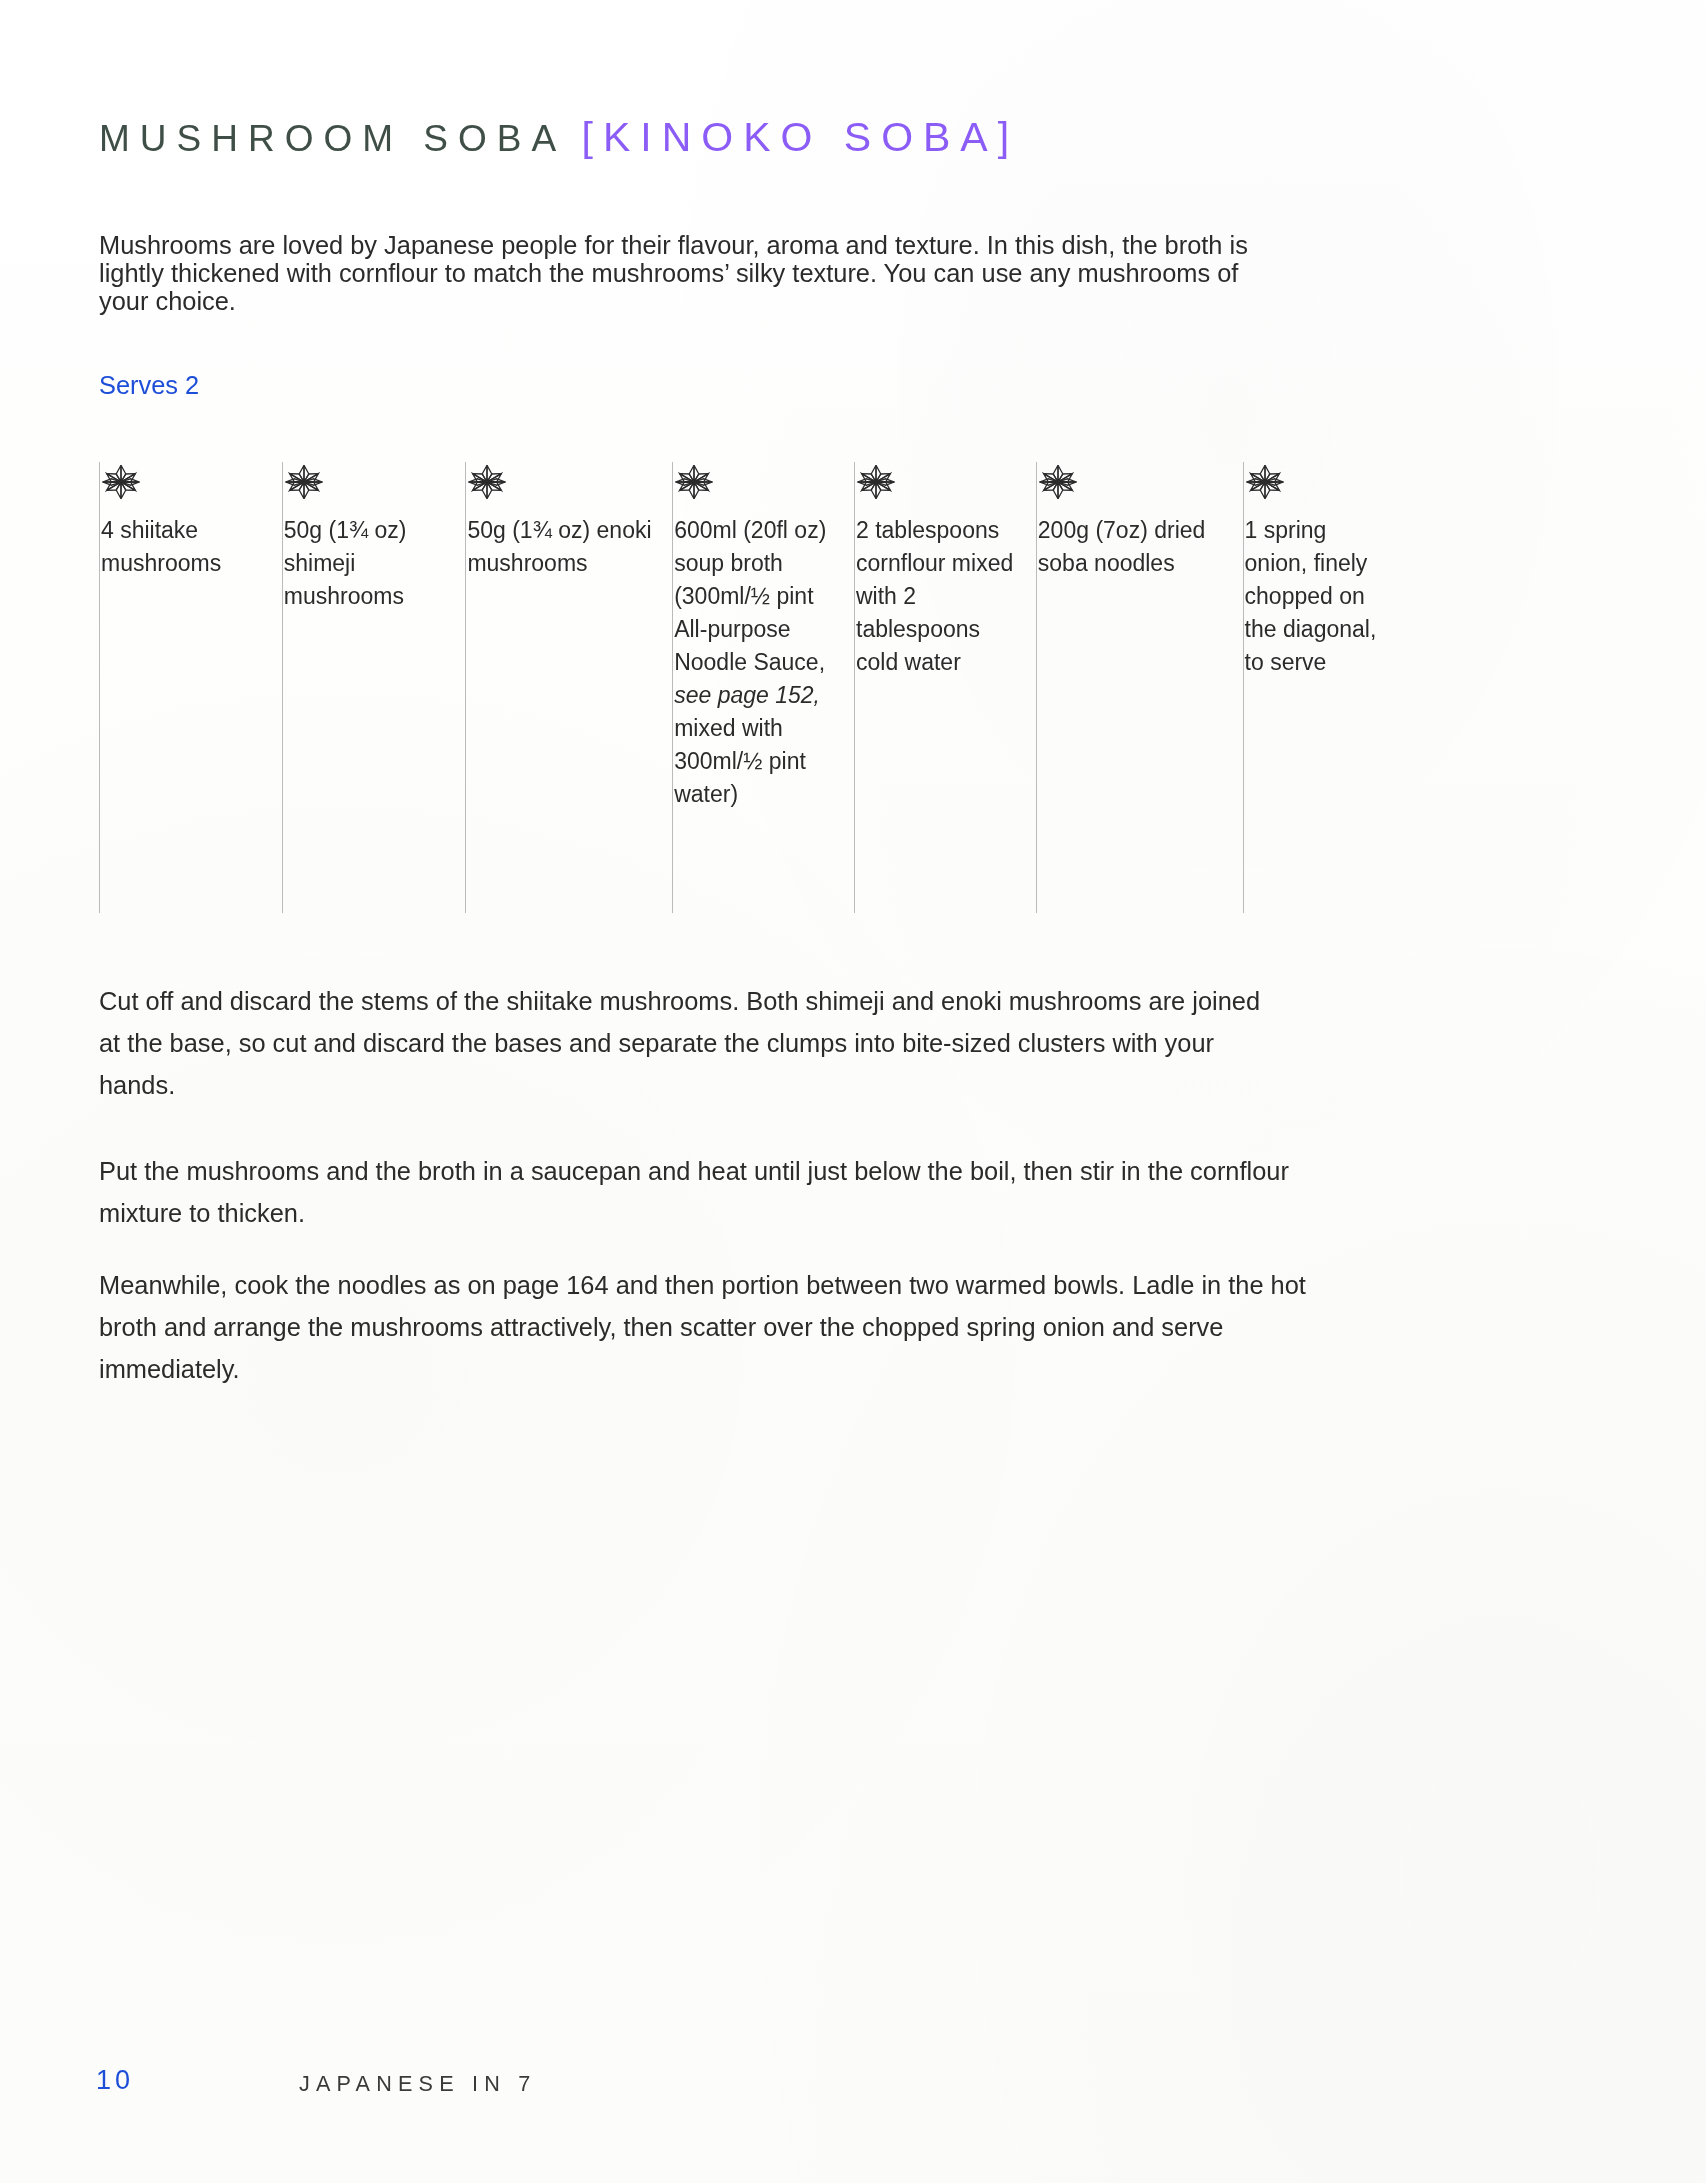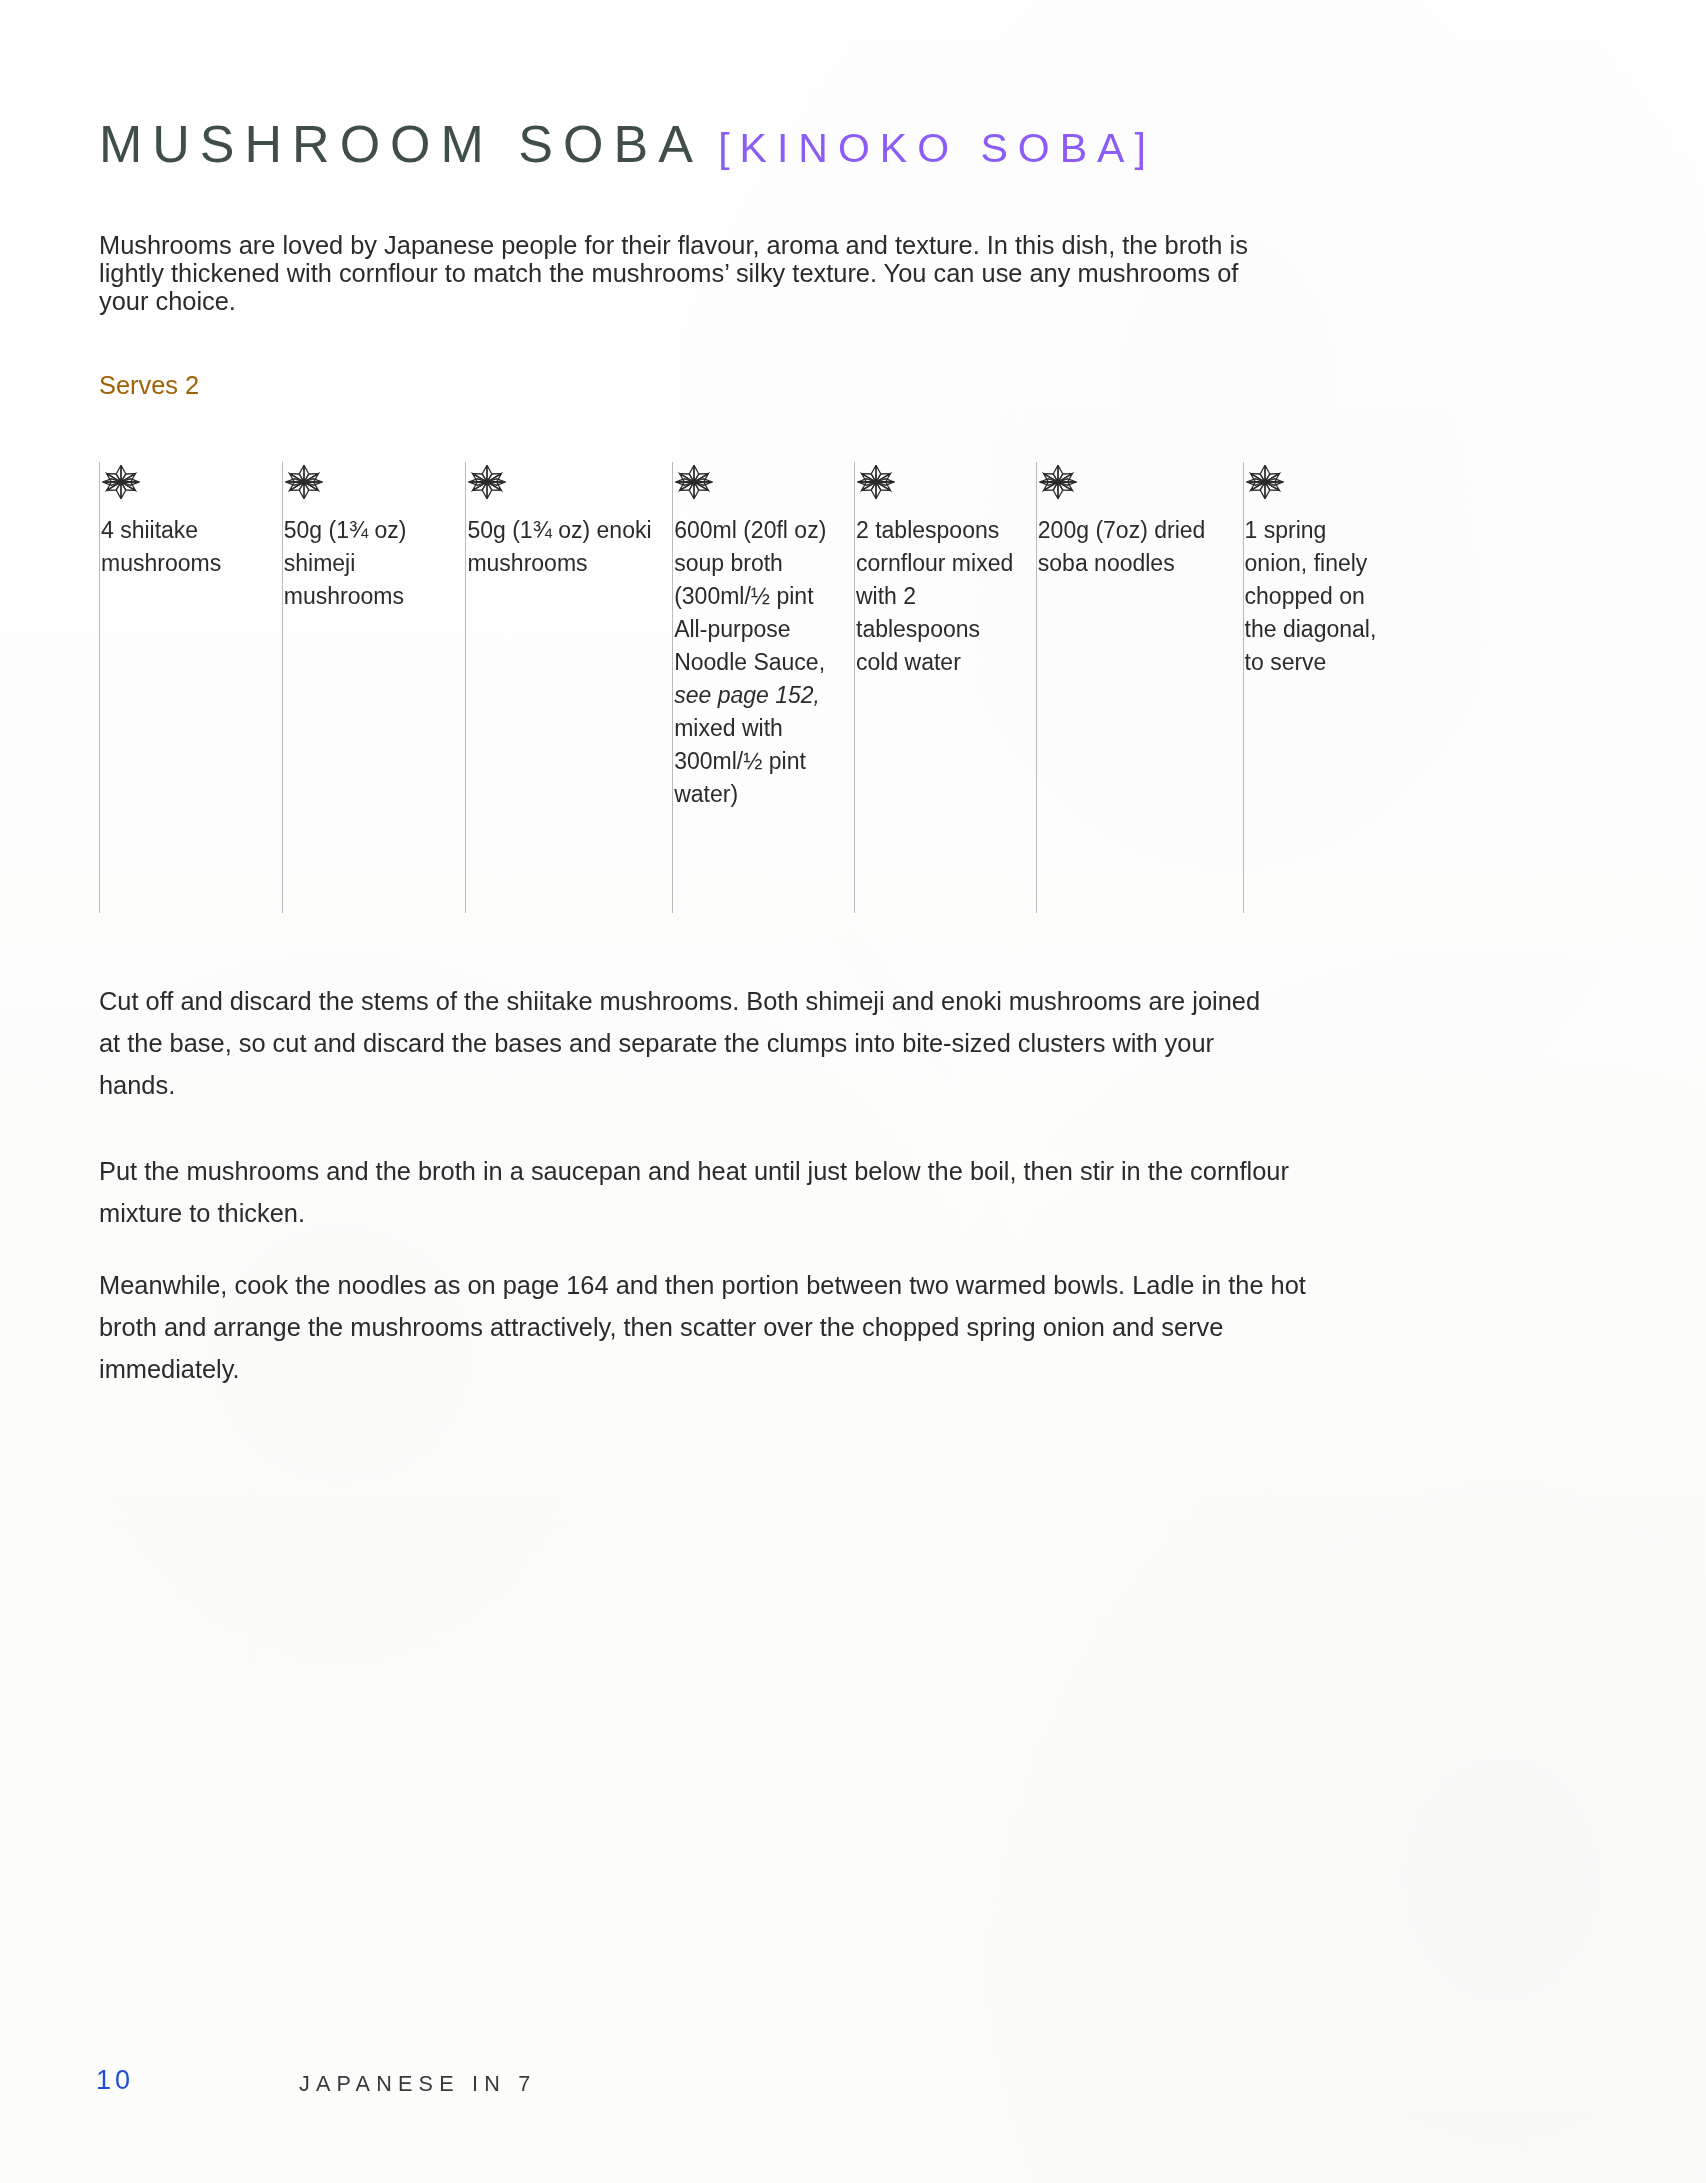--- a/index.html
+++ b/index.html
@@ -37,21 +37,21 @@
   }
 
   
   .title-block {
     position: absolute;
     left: 99px;
     top: 114px;
     white-space: nowrap;
   }
   .title-main {
-    font-size: 52px;
+    font-size: 37px;
     letter-spacing: 10px;
     color: #3f4f48;
     font-weight: 400;
     display: inline;
   }
   .title-alt {
     font-size: 41px;
     letter-spacing: 10px;
     color: #8b5cf6;
     font-weight: 300;
@@ -69,21 +69,21 @@
     line-height: 28px;
     color: #2b2b2b;
     font-weight: 300;
   }
 
   .serves {
     position: absolute;
     left: 99px;
     top: 371px;
     font-size: 25.4px;
-    color: #a16207;
+    color: #1d4ed8;
     font-weight: 300;
   }
 
   
   .ingredients {
     position: absolute;
     left: 99px;
     top: 462px;
     width: 1294px;
     height: 451px;

